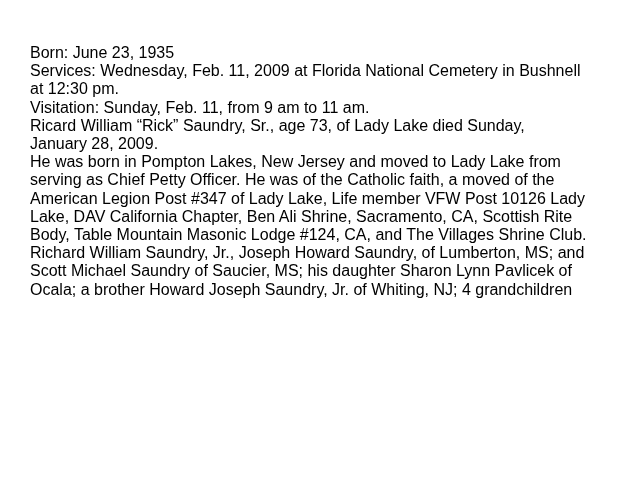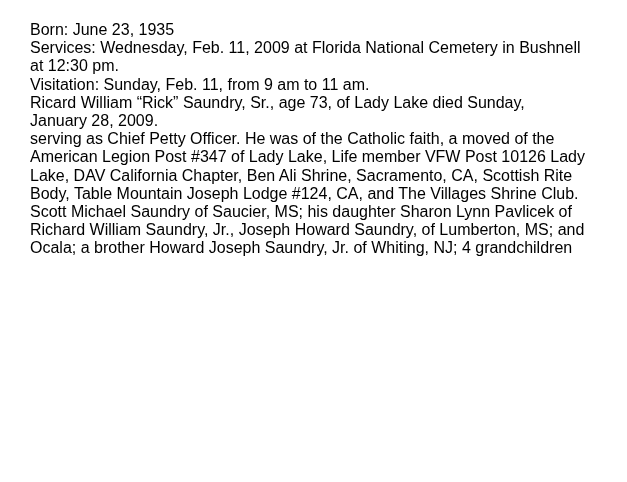--- a/index.html
+++ b/index.html
@@ -12,39 +12,40 @@
     overflow: hidden;
     font-family: "Liberation Sans", "DejaVu Sans", sans-serif;
   }
   .document {
     position: absolute;
     top: 0;
     left: 0;
     width: 627px;
     height: 482px;
     box-sizing: border-box;
-    padding: 21px 20px 0 30px;
+    padding: 44px 20px 0 30px;
   }
   .obit-line {
     font-size: 16px;
     line-height: 18.2px;
     white-space: pre;
     letter-spacing: 0;
   }
 </style>
 </head>
 <body style="background: rgb(255, 255, 255); color: rgb(0, 0, 0);">
 
 <div class="document">
   <div class="obit-line">Born: June 23, 1935</div>
   <div class="obit-line">Services: Wednesday, Feb. 11, 2009 at Florida National Cemetery in Bushnell</div>
   <div class="obit-line">at 12:30 pm.</div>
   <div class="obit-line">Visitation: Sunday, Feb. 11, from 9 am to 11 am.</div>
   <div class="obit-line">Ricard William “Rick” Saundry, Sr., age 73, of Lady Lake died Sunday,</div>
   <div class="obit-line">January 28, 2009.</div>
+  <div class="obit-line">He was born in Pompton Lakes, New Jersey and moved to Lady Lake from</div>
   <div class="obit-line">serving as Chief Petty Officer. He was of the Catholic faith, a moved of the</div>
   <div class="obit-line">American Legion Post #347 of Lady Lake, Life member VFW Post 10126 Lady</div>
   <div class="obit-line">Lake, DAV California Chapter, Ben Ali Shrine, Sacramento, CA, Scottish Rite</div>
-  <div class="obit-line">Body, Table Mountain Joseph Lodge #124, CA, and The Villages Shrine Club.</div>
+  <div class="obit-line">Body, Table Mountain Masonic Lodge #124, CA, and The Villages Shrine Club.</div>
+  <div class="obit-line">Richard William Saundry, Jr., Joseph Howard Saundry, of Lumberton, MS; and</div>
   <div class="obit-line">Scott Michael Saundry of Saucier, MS; his daughter Sharon Lynn Pavlicek of</div>
-  <div class="obit-line">Richard William Saundry, Jr., Joseph Howard Saundry, of Lumberton, MS; and</div>
   <div class="obit-line">Ocala; a brother Howard Joseph Saundry, Jr. of Whiting, NJ; 4 grandchildren</div>
 </div>
 
 </body></html>

